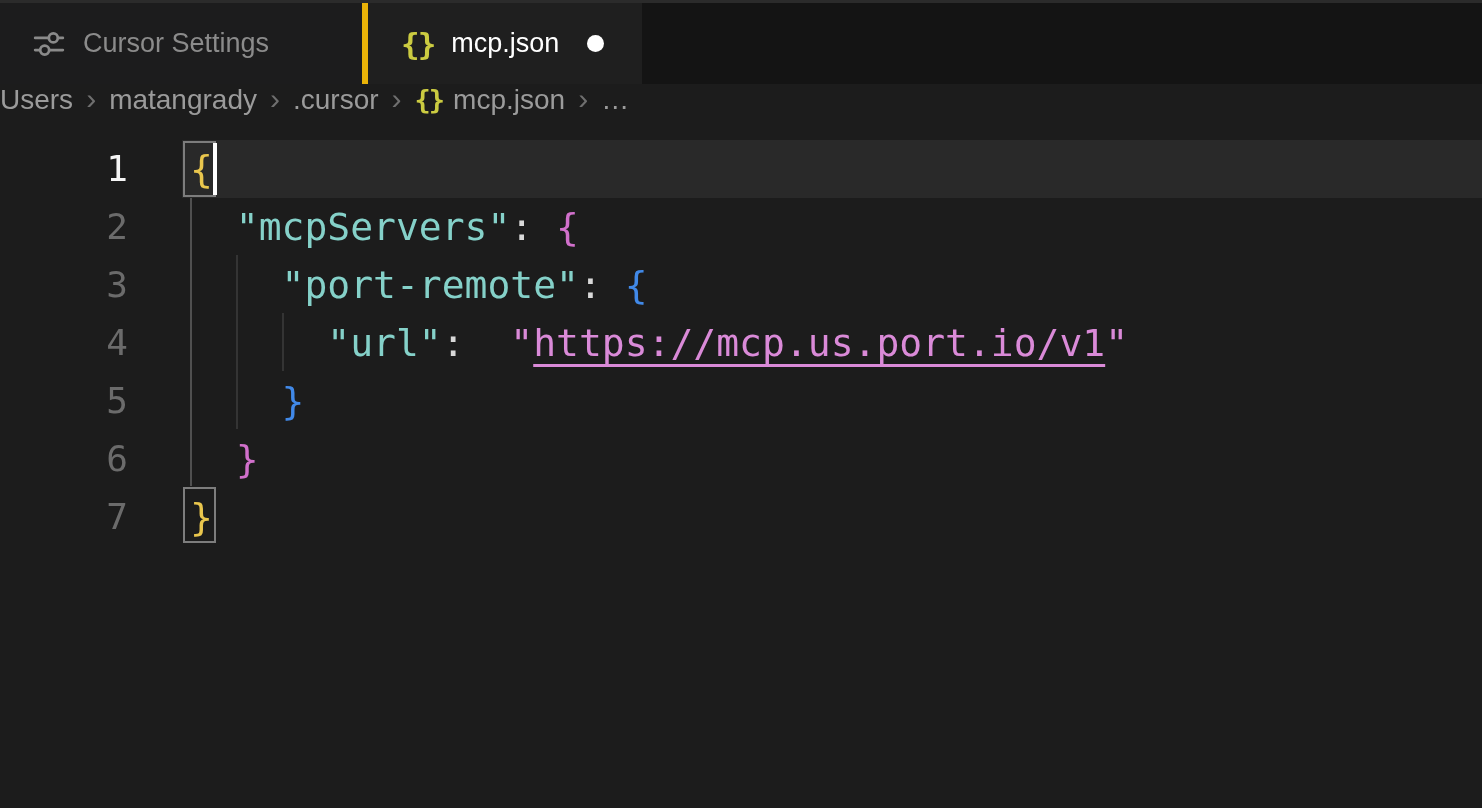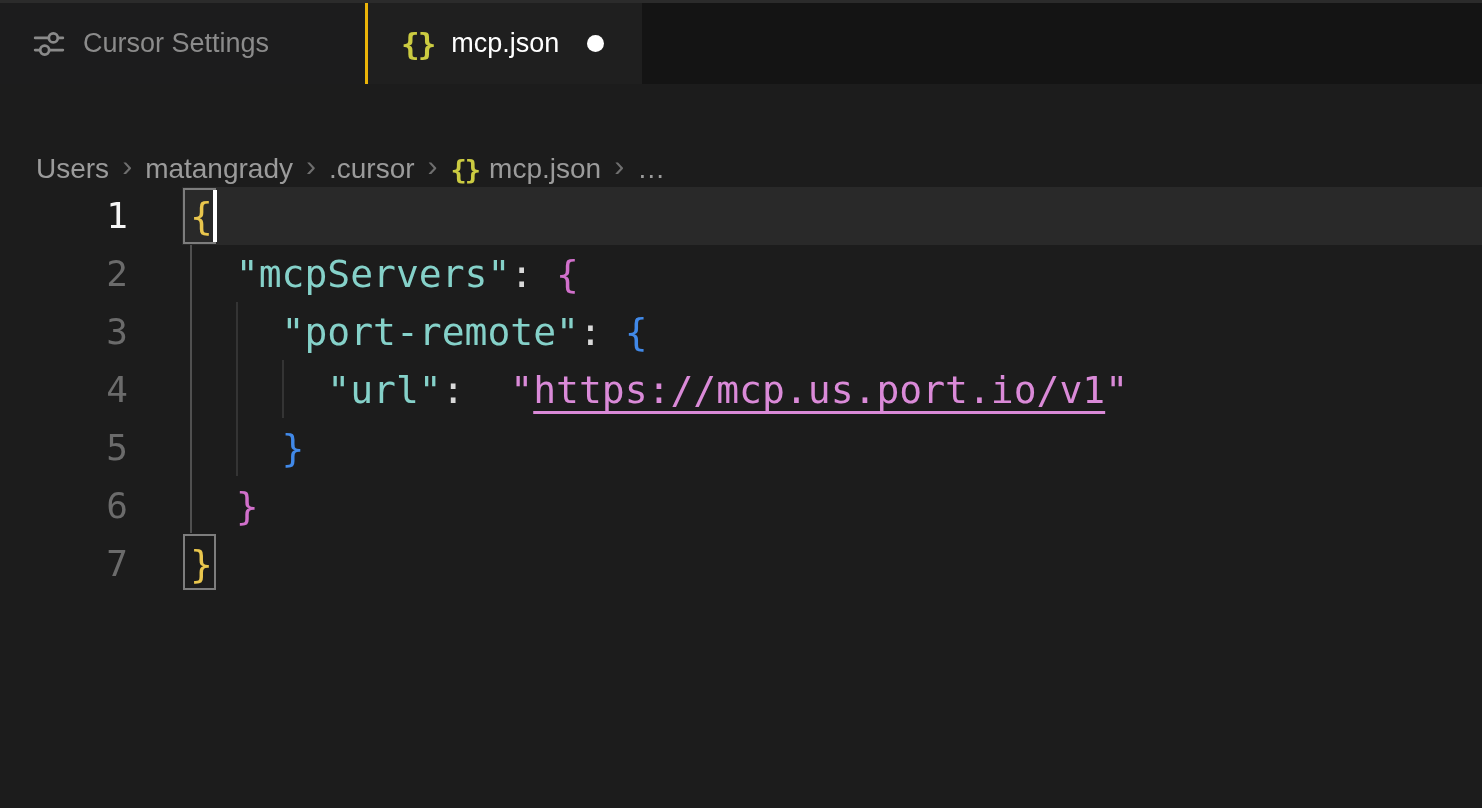--- a/index.html
+++ b/index.html
@@ -21,21 +21,21 @@
     flex: 0 0 auto;
   }
   .tab {
     display: flex;
     align-items: center;
     cursor: pointer;
   }
   .tab.inactive {
     width: 368px;
     background: #1c1c1d;
-    border-right: 3px solid #eab308;
+    border-right: 6px solid #eab308;
     padding-left: 30px;
   }
   .tab.active {
     width: 274px;
     background: #1f1f1f;
     padding-left: 33px;
   }
   .tab .sliders { width: 38px; height: 38px; flex: 0 0 auto; }
   .tab-label {
     font-size: 27px;
@@ -57,27 +57,25 @@
     border-radius: 50%;
     background: #ffffff;
     margin-left: 28px;
   }
 
   
   .breadcrumb {
     height: 54px;
     background: #1c1c1c;
     display: flex;
-    align-items: flex-end;
-    padding-left: 36px;
+    align-items: flex-start;
     flex: 0 0 auto;
     font-size: 28px;
     color: #9b9b9b;
     white-space: nowrap;
-    margin-top: 47px;
   }
   .crumb { cursor: pointer; }
   .crumb-sep {
     color: #6f6f6f;
     font-size: 30px;
     margin: 0 13px;
     transform: translateY(-2px);
   }
   .breadcrumb .json-glyph { font-size: 27px; margin-right: 10px; }
 

